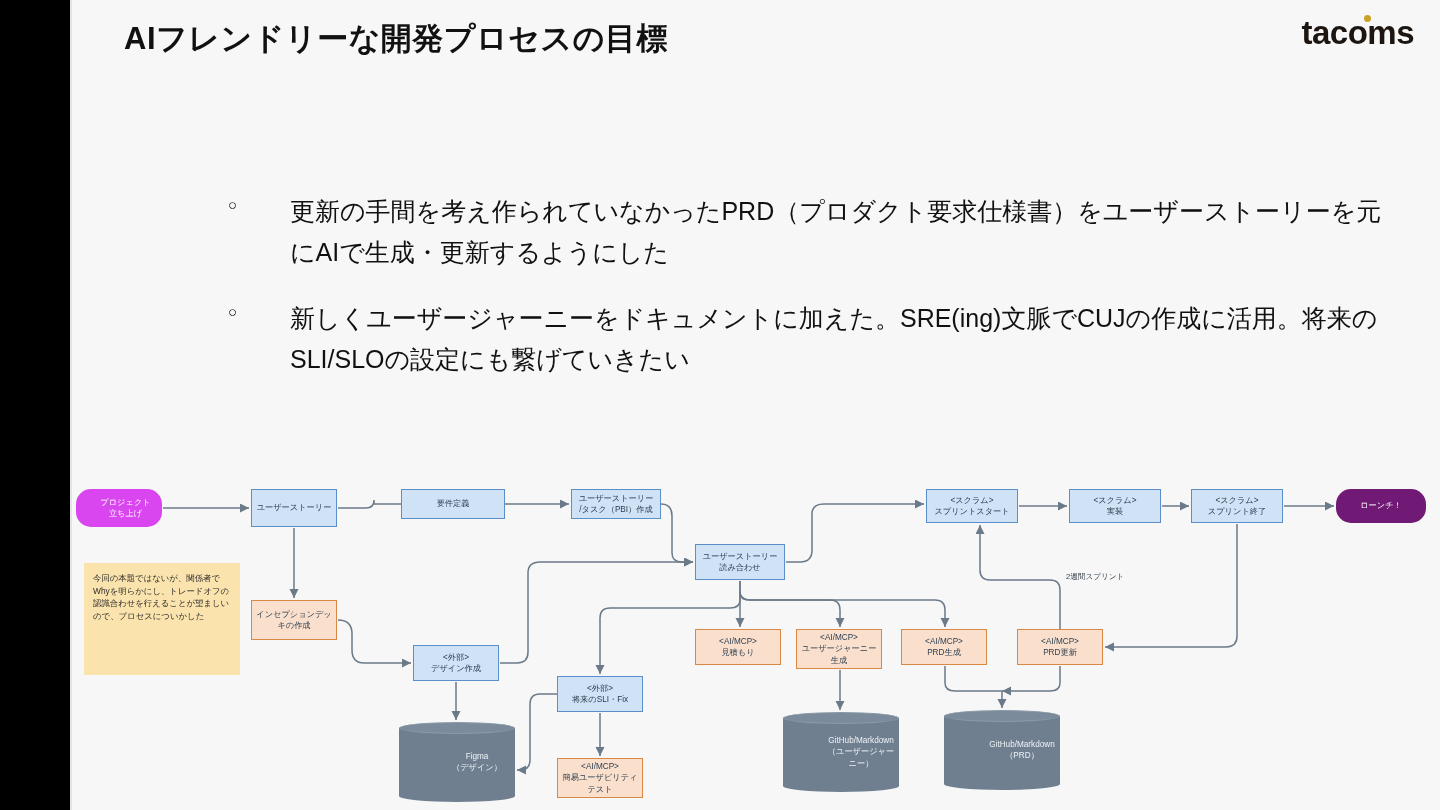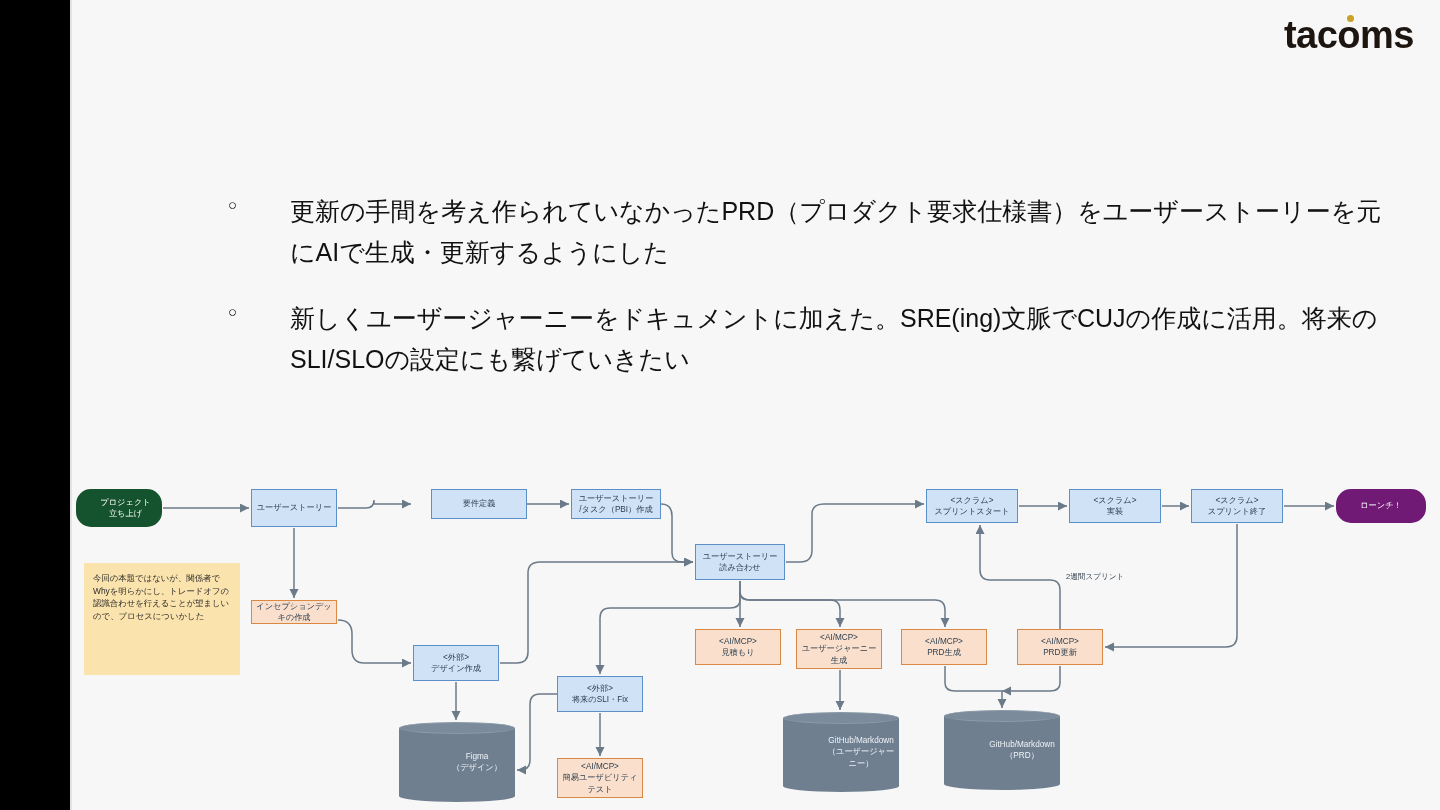--- a/index.html
+++ b/index.html
@@ -13,21 +13,21 @@
   .left-bar{position:absolute;left:0;top:0;width:70px;height:810px;background:#000;}
   .bar-edge{position:absolute;left:70px;top:0;width:2px;height:810px;background:#e3e3e5;}
 
   .title{
     position:absolute;left:124px;top:18px;
     font-size:31px;font-weight:bold;color:#111;letter-spacing:.5px;
     white-space:nowrap;
   }
   .logo{
     position:absolute;right:26px;top:16px;
-    font-size:38px;font-weight:700;color:#1d1510;
+    font-size:33px;font-weight:700;color:#1d1510;
     letter-spacing:-.5px;line-height:1;margin-left:20px;
   }
   .logo .dot{
     position:absolute;top:-1px;left:63px;width:7px;height:7px;
     background:#c9a227;border-radius:50%;
   }
 
   
   .b1{
     position:absolute;left:148px;top:120px;width:1180px;
@@ -49,21 +49,21 @@
   #diagram{position:absolute;left:0;top:0;width:1440px;height:810px;pointer-events:none;}
 
   .node{
     position:absolute;box-sizing:border-box;
     display:flex;align-items:center;justify-content:center;text-align:center;
     font-size:8.2px;line-height:1.35;color:#2c3e50;
     padding:2px 3px;
   }
   .n-blue{background:#cfe2f6;border:1px solid #5b8fc9;}
   .n-orange{background:#fae0cc;border:1px solid #d98943;}
-  .n-oval-blue{background:#14532d;border:none;border-radius:15px;color:#fff;padding-left:16px;}
+  .n-oval-blue{background:#d946ef;border:none;border-radius:15px;color:#fff;padding-left:16px;}
   .n-oval-teal{background:#701a75;border:none;border-radius:15px;color:#fff;}
   .n-note{
     background:#fbe3ad;border:none;color:#2b2b2b;
     font-size:8.4px;line-height:1.5;text-align:left;
     align-items:flex-start;justify-content:flex-start;padding:9px 9px;
   }
   .n-cyl{
     background:transparent;border:none;color:#eef2f6;font-size:8.2px;
     align-items:center;
     padding-left:43px;
@@ -80,20 +80,21 @@
   }
 </style>
 </head>
 <body>
 
 <div class="slide">
 
   <div class="left-bar"></div>
   <div class="bar-edge"></div>
 
+  <div class="title">AIフレンドリーな開発プロセスの目標</div>
 
   <div class="logo">
     <span>tacoms</span>
     <span class="dot"></span>
   </div>
 
 
   <div class="b2 r1">
     <span class="mk">○</span>
     <span class="tx">更新の手間を考え作られていなかったPRD（プロダクト要求仕様書）をユーザーストーリーを元にAIで生成・更新するようにした</span>
@@ -164,30 +165,30 @@
         <span>
           <span style="display:block">プロジェクト</span>
           <span style="display:block">立ち上げ</span>
         </span>
       </div>
       <div class="node n-blue" style="left: 251px; top: 489px; width: 86px; height: 38px;">
         <span>
           <span style="display:block">ユーザーストーリー</span>
         </span>
       </div>
-      <div class="node n-orange" style="left: 251px; top: 600px; width: 86px; height: 24px;">
+      <div class="node n-orange" style="left: 251px; top: 600px; width: 86px; height: 40px;">
         <span>
           <span style="display:block">インセプションデッ</span>
           <span style="display:block">キの作成</span>
         </span>
       </div>
       <div class="node n-note" style="left: 84px; top: 563px; width: 156px; height: 112px;">
         <span>今回の本題ではないが、関係者でWhyを明らかにし、トレードオフの認識合わせを行えることが望ましいので、プロセスについかした</span>
       </div>
-      <div class="node n-blue" style="left: 431px; top: 489px; width: 96px; height: 30px;">
+      <div class="node n-blue" style="left: 401px; top: 489px; width: 104px; height: 30px;">
         <span>
           <span style="display:block">要件定義</span>
         </span>
       </div>
       <div class="node n-blue" style="left: 571px; top: 489px; width: 90px; height: 30px;">
         <span>
           <span style="display:block">ユーザーストーリー</span>
           <span style="display:block">/タスク（PBI）作成</span>
         </span>
       </div>

